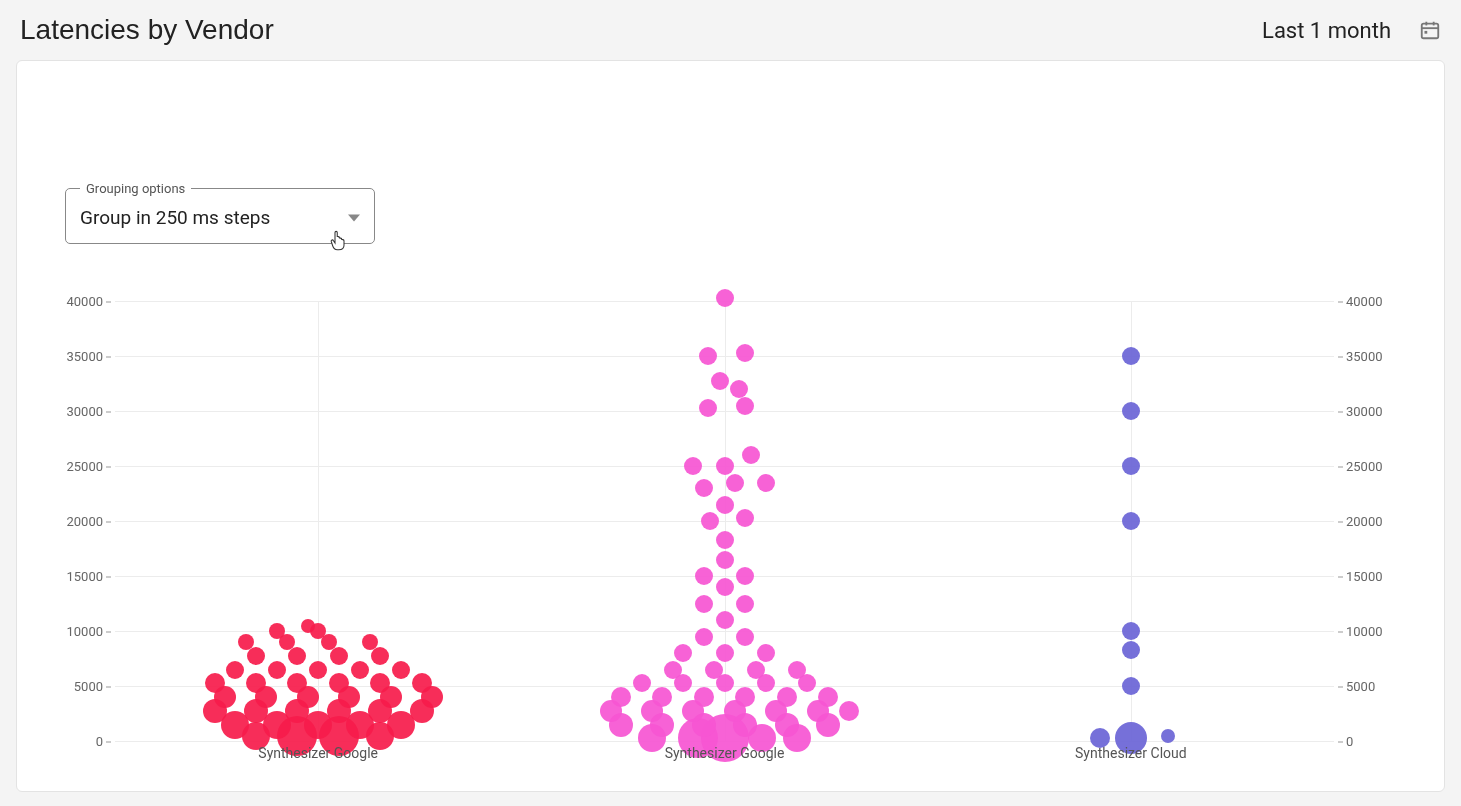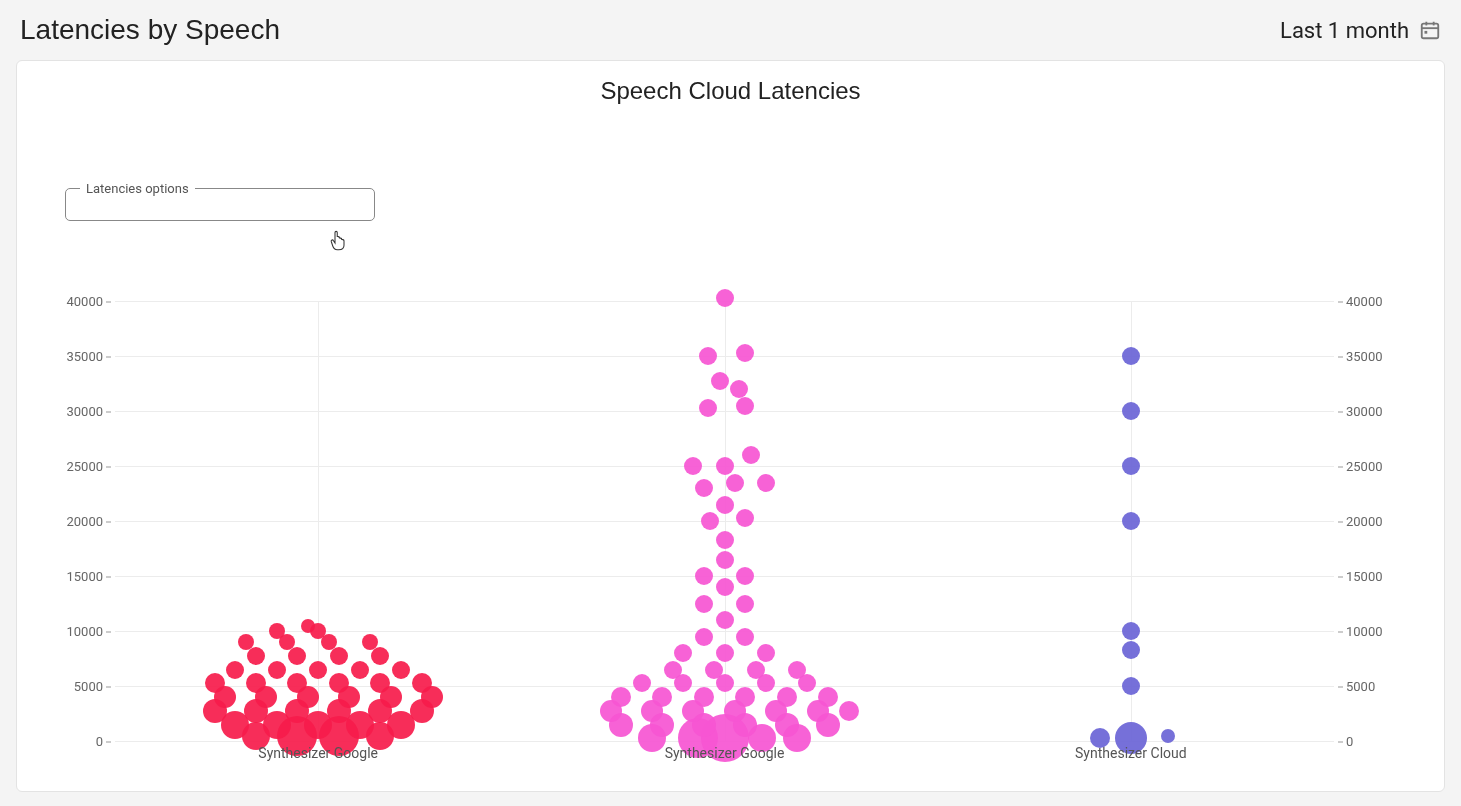--- a/index.html
+++ b/index.html
@@ -18,21 +18,21 @@
   }
   .page-title {
     font-size: 28px;
     font-weight: 400;
     color: #222;
     font-family: Arial, sans-serif;
   }
   .date-range {
     display: flex;
     align-items: center;
-    gap: 10px;
+    gap: 28px;
     font-size: 22px;
     color: #222;
   }
   .cal-icon { width: 22px; height: 22px; color: #777; }
   .card {
     background: #fff;
     border: 1px solid #e3e3e3;
     border-radius: 6px;
     margin: 6px 16px 12px 16px;
     height: 732px;
@@ -157,39 +157,44 @@
     position: absolute;
     border-radius: 50%;
     transform: translate(-50%, 50%);
     opacity: 0.92;
   }
 </style>
 </head>
 <body>
 
 <div class="header-row">
-  <div class="page-title">Latencies by Speech</div>
+  <div class="page-title">Latencies by Vendor</div>
   <div class="date-range">
     <span>Last 1 month</span>
     <svg class="cal-icon" viewBox="0 0 24 24" fill="none" stroke="currentColor" stroke-width="2">
       <rect x="3" y="5" width="18" height="16" rx="2"></rect>
       <line x1="3" y1="10" x2="21" y2="10"></line>
       <line x1="8" y1="3" x2="8" y2="7"></line>
       <line x1="16" y1="3" x2="16" y2="7"></line>
       <rect x="6" y="13" width="3" height="3" fill="currentColor" stroke="none"></rect>
     </svg>
   </div>
 </div>
 
 <div class="card">
-  <div class="chart-title">Speech Cloud Latencies</div>
 
   <div class="grouping-box">
     <fieldset class="grouping-fieldset">
-      <legend class="grouping-legend">Latencies options</legend>
+      <legend class="grouping-legend">Grouping options</legend>
+      <div class="grouping-select">
+        <span>Group in 250 ms steps</span>
+        <svg class="caret" viewBox="0 0 10 6">
+            <path d="M0 0 L5 6 L10 0 Z" fill="currentColor"></path>
+          </svg>
+      </div>
     </fieldset>
   </div>
 
   <svg class="cursor-hand" viewBox="0 0 24 28" fill="#fff" stroke="#333" stroke-width="1.4">
     <path d="M8 4 C8 2 11 2 11 4 V10 C11 9 14 9 14 11 V12 C14 11 17 11 17 13 V14 C17 13 20 13 20 15 V21 C20 24 18 27 13 27 H11 C8 27 6 25 5 22 L3 16 C2.5 14 5 13 6 15 L8 18 Z"></path>
   </svg>
 
   <div class="plot-area">
     <div class="y-axis-left" id="yAxisL">
         <div class="y-tick y-tick-left" style="top: 100%;">0</div>

